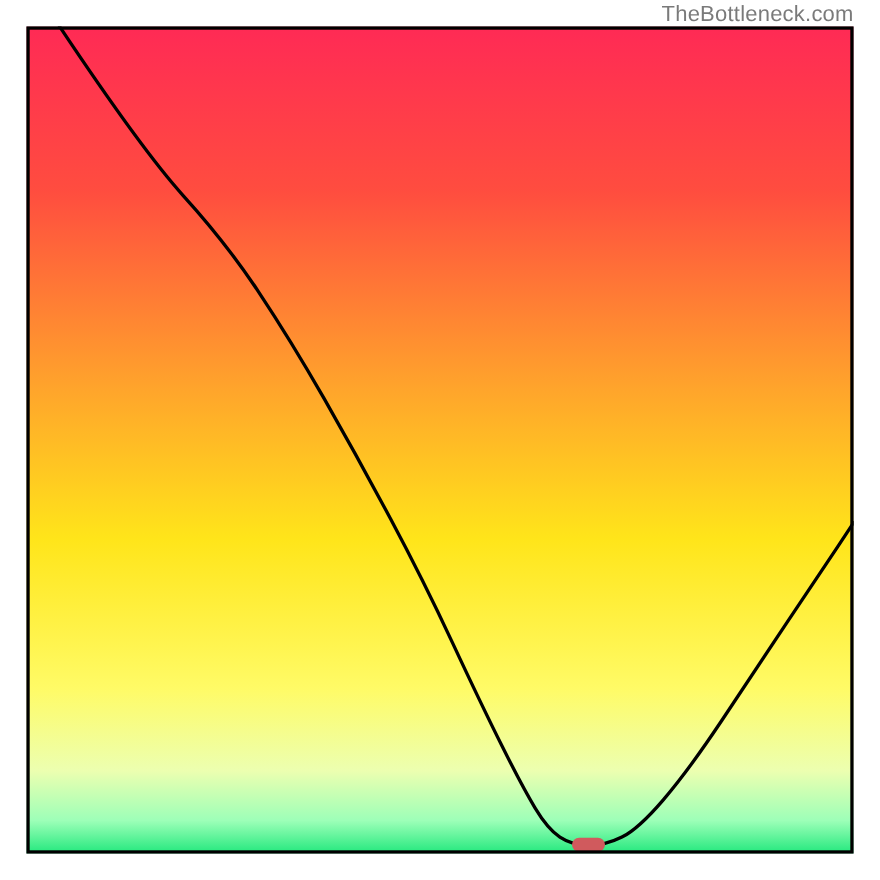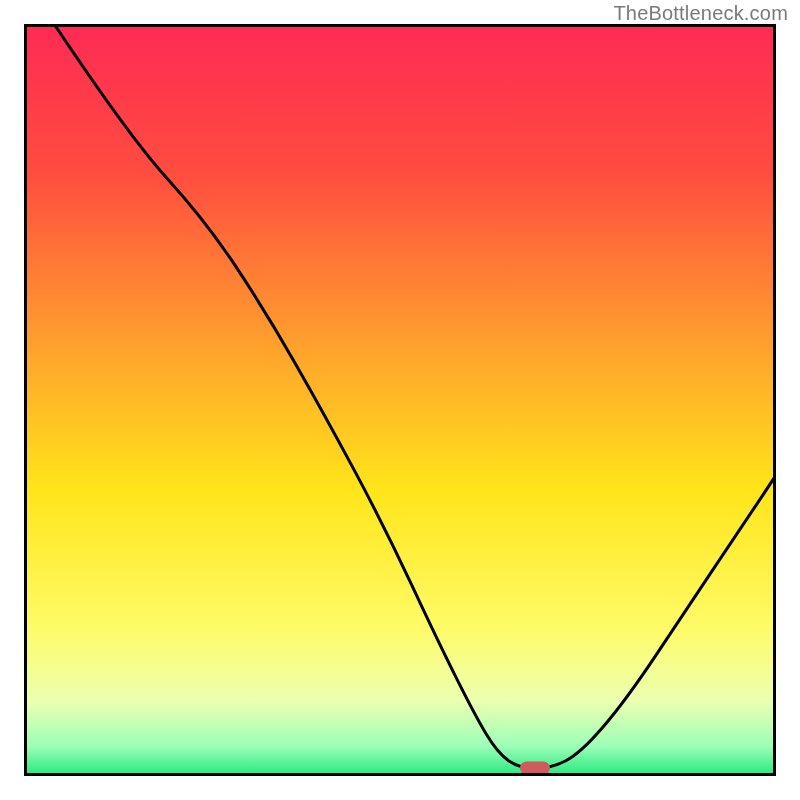--- a/index.html
+++ b/index.html
@@ -12,21 +12,21 @@
     font-family: Arial, Helvetica, sans-serif;
   }
   .root {
     position: relative;
     width: 800px;
     height: 800px;
   }
   .watermark {
     position: absolute;
     top: 2px;
-    right: 12px;
+    right: 24px;
     color: #7a7a7a;
     font-size: 20px;
     font-weight: 500;
     letter-spacing: 0.2px;
     z-index: 20;
   }
   .plot {
     position: absolute;
     left: 24px;
     top: 24px;

